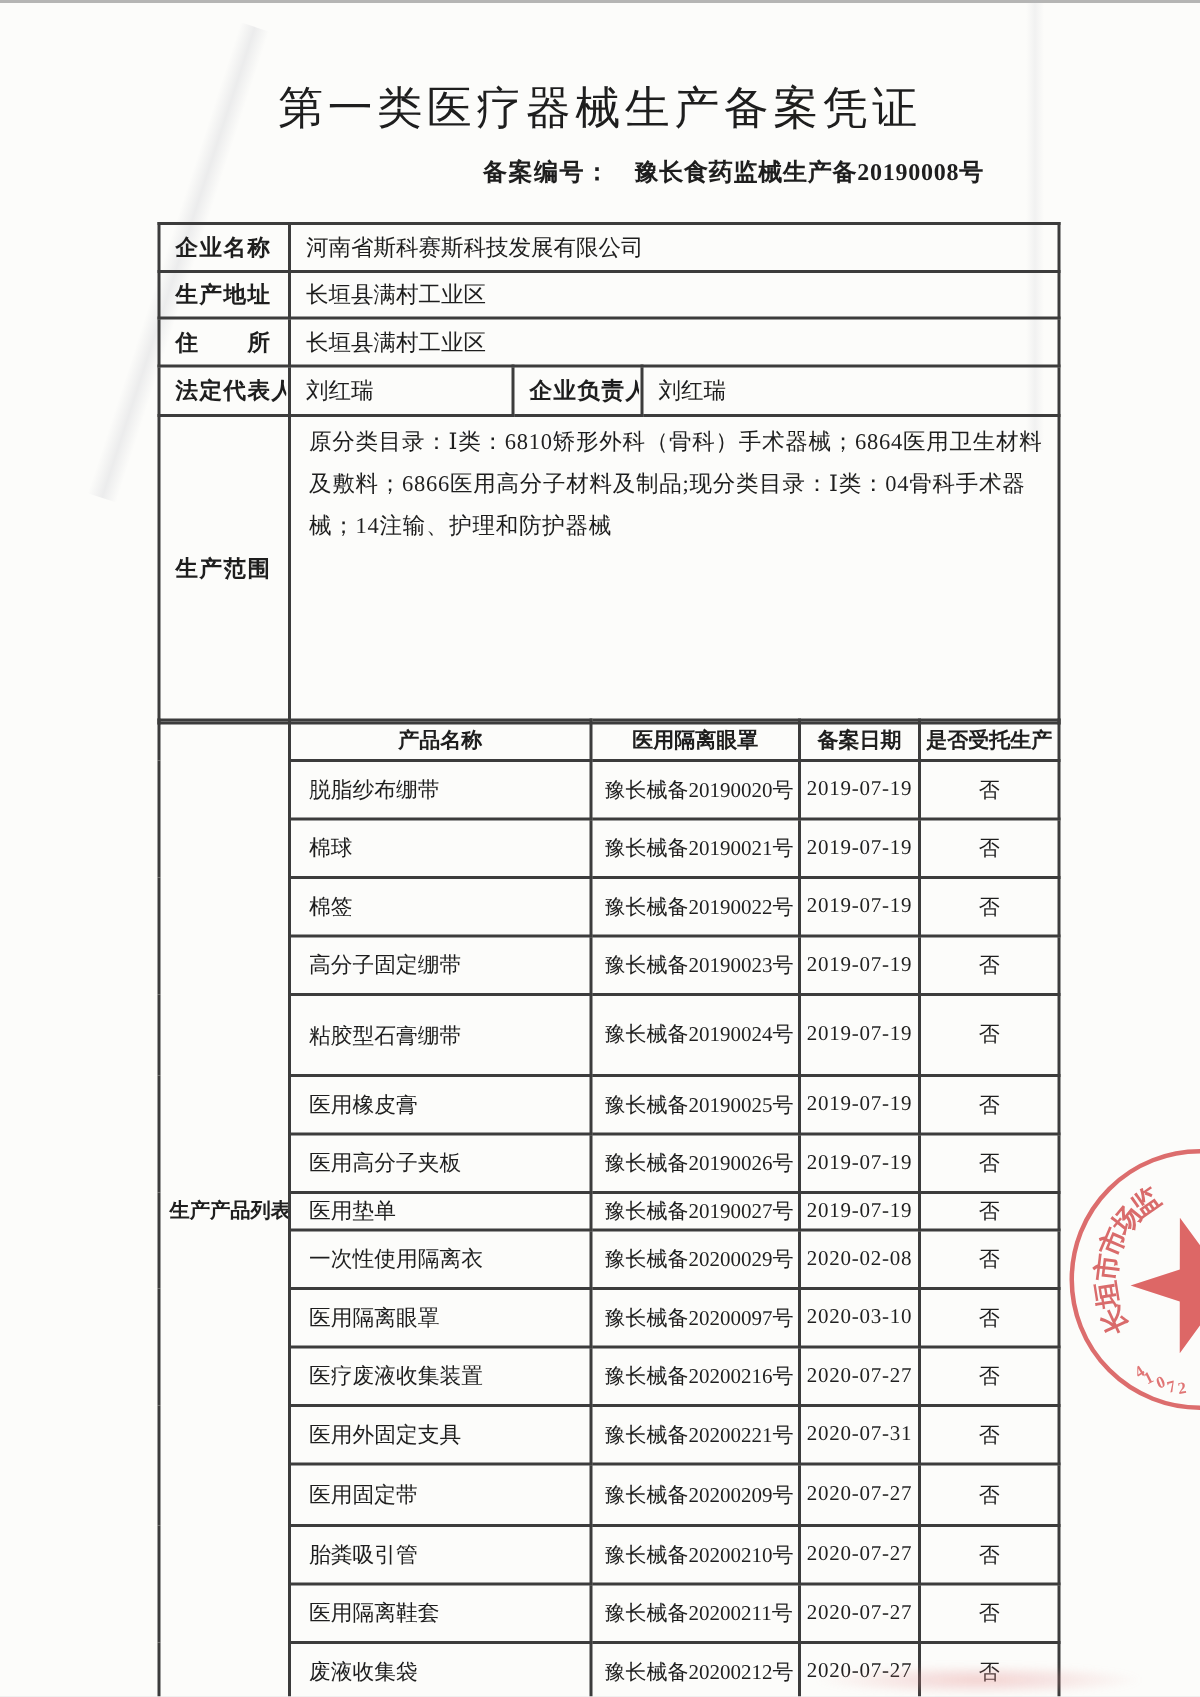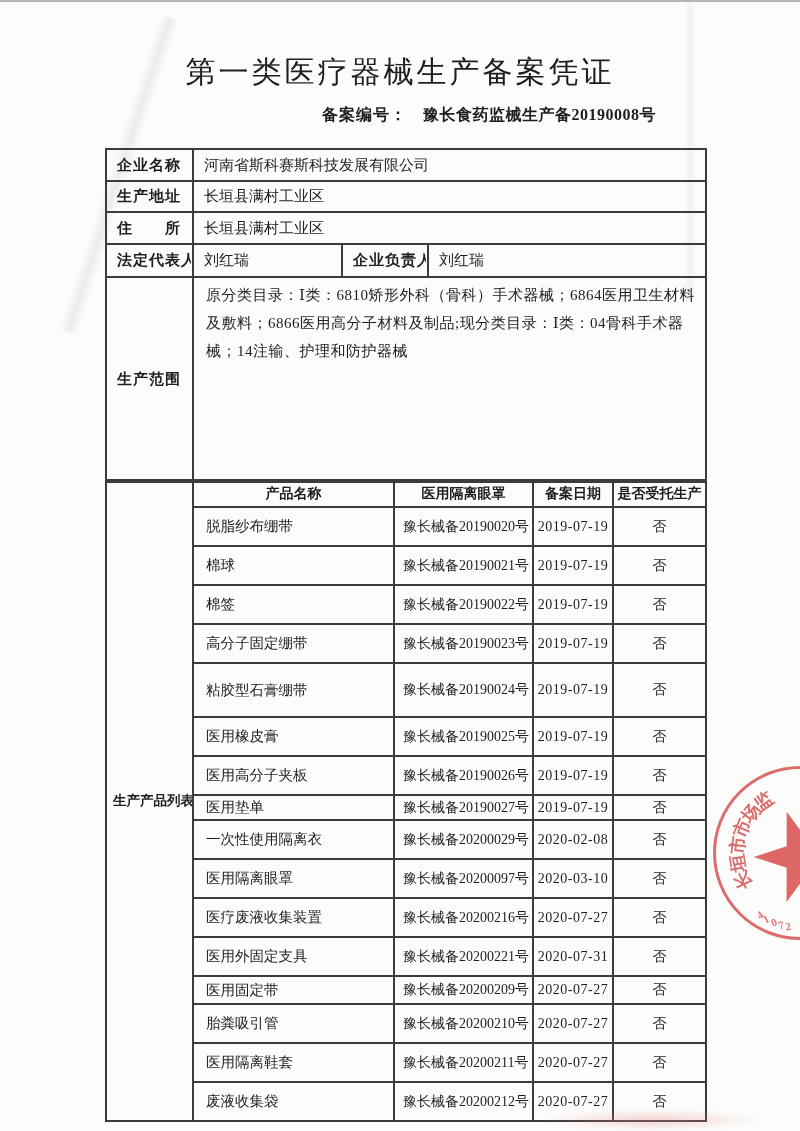--- a/index.html
+++ b/index.html
@@ -170,21 +170,21 @@
       <td class="c-reg">豫长械备20200216号</td>
       <td class="c-date">2020-07-27</td>
       <td class="c-yes">否</td>
     </tr>
     <tr style="height:39px">
       <td class="c-name">医用外固定支具</td>
       <td class="c-reg">豫长械备20200221号</td>
       <td class="c-date">2020-07-31</td>
       <td class="c-yes">否</td>
     </tr>
-    <tr style="height:28px">
+    <tr style="height:41px">
       <td class="c-name">医用固定带</td>
       <td class="c-reg">豫长械备20200209号</td>
       <td class="c-date">2020-07-27</td>
       <td class="c-yes">否</td>
     </tr>
     <tr style="height:39px">
       <td class="c-name">胎粪吸引管</td>
       <td class="c-reg">豫长械备20200210号</td>
       <td class="c-date">2020-07-27</td>
       <td class="c-yes">否</td>

